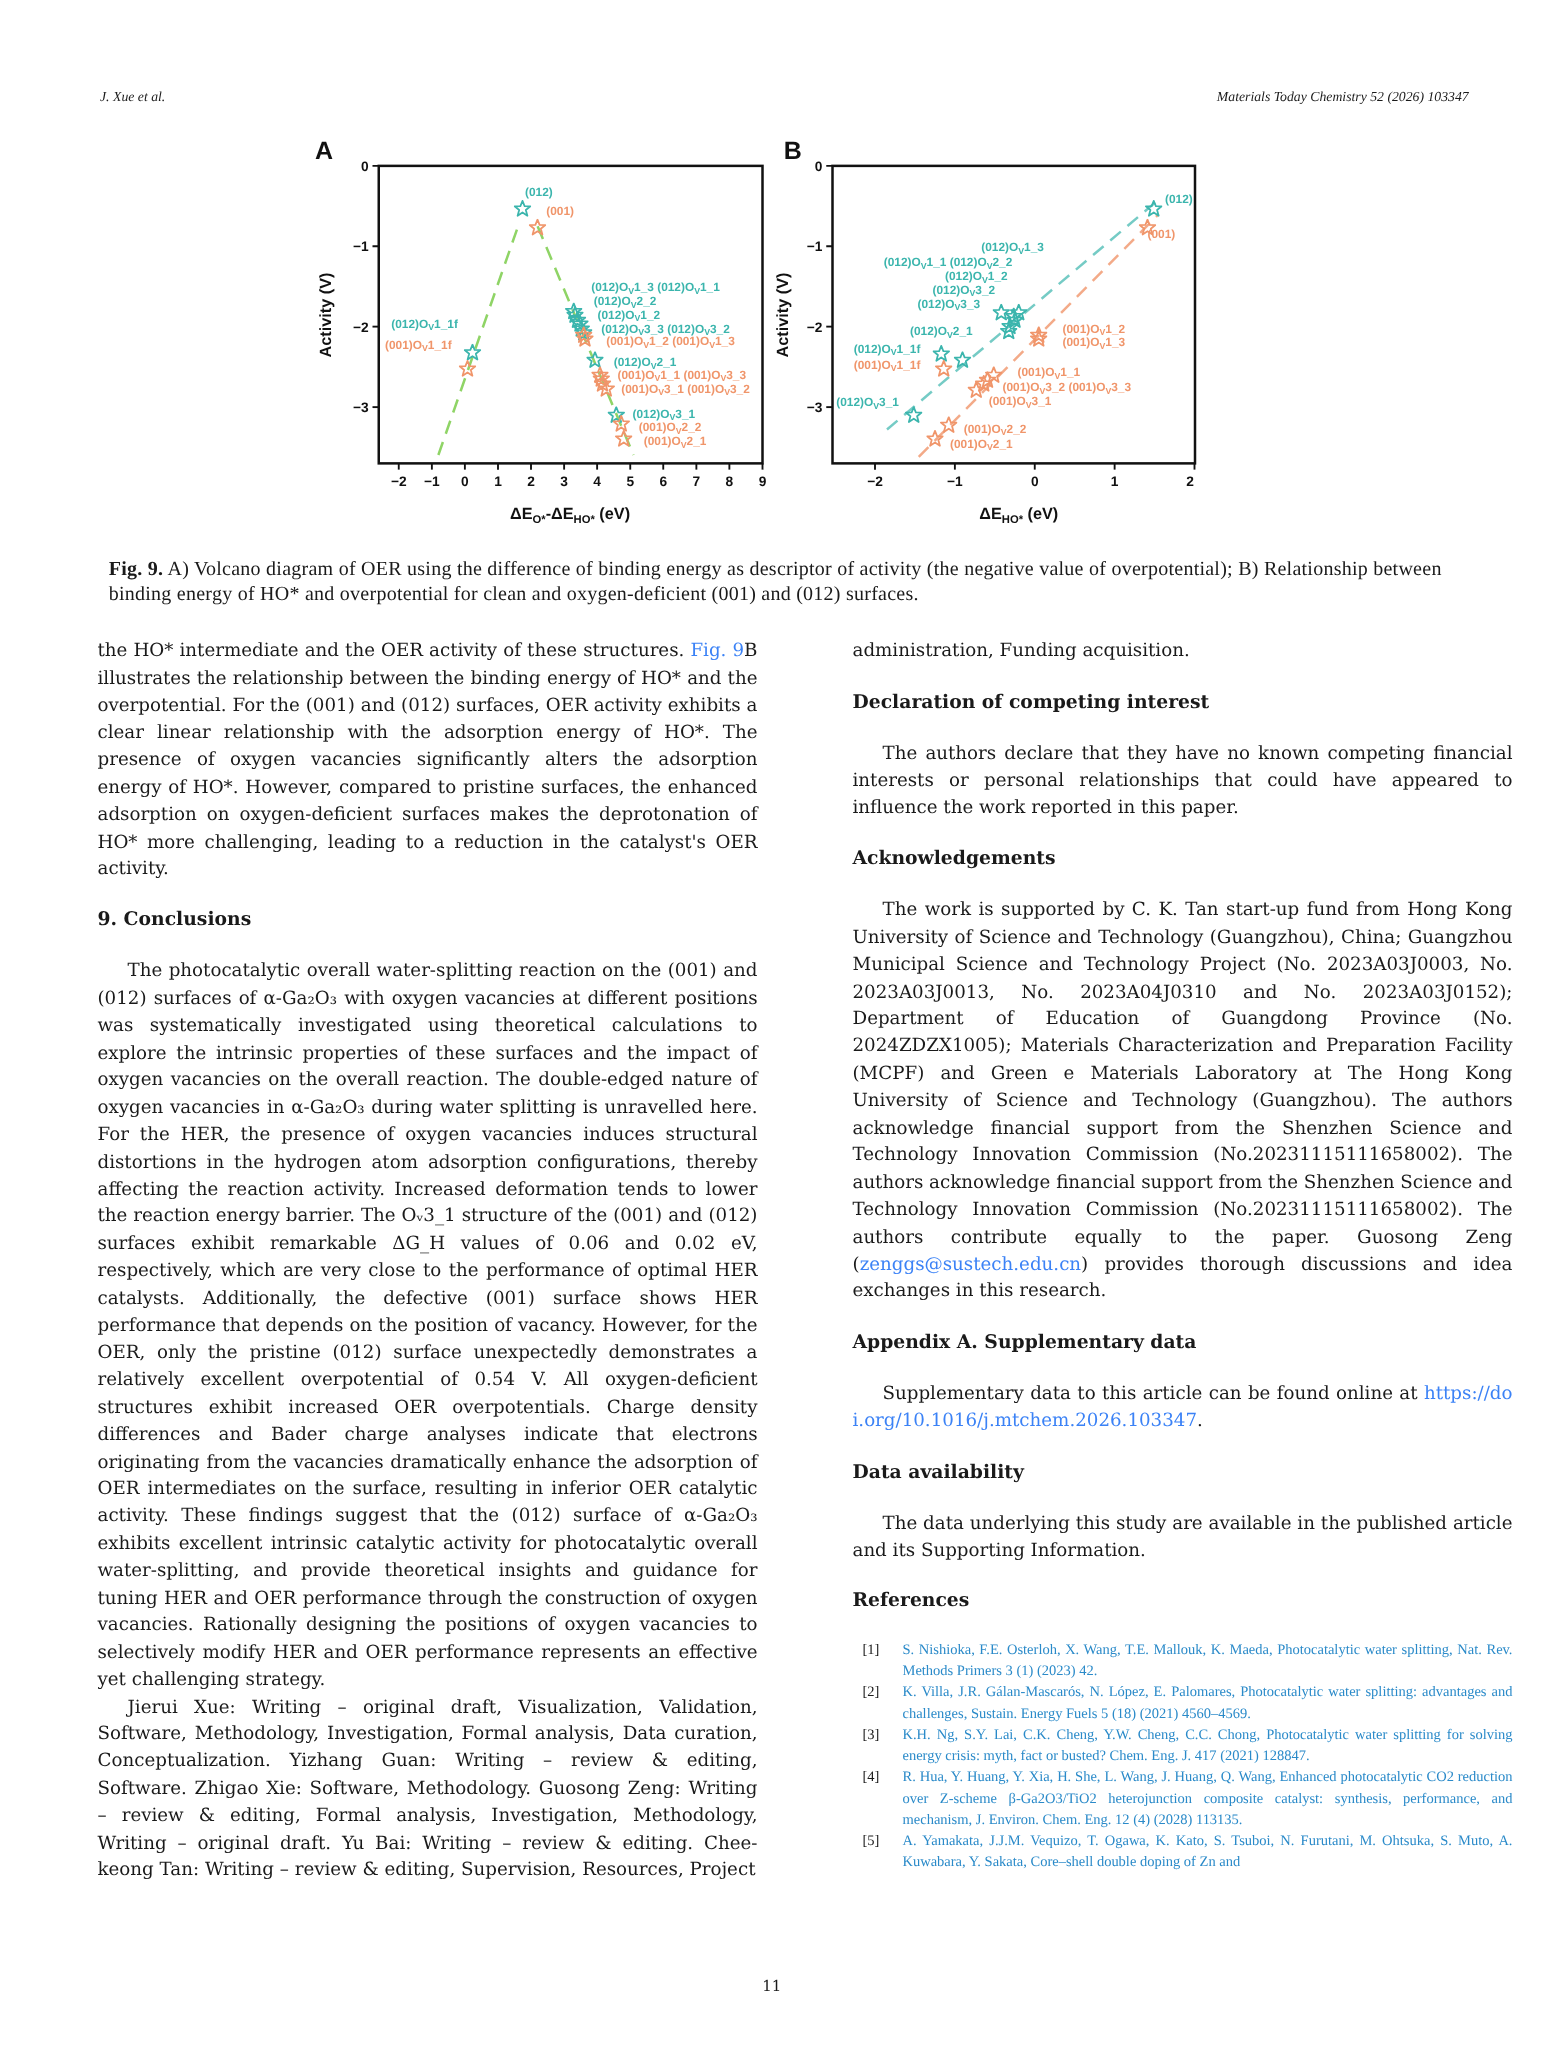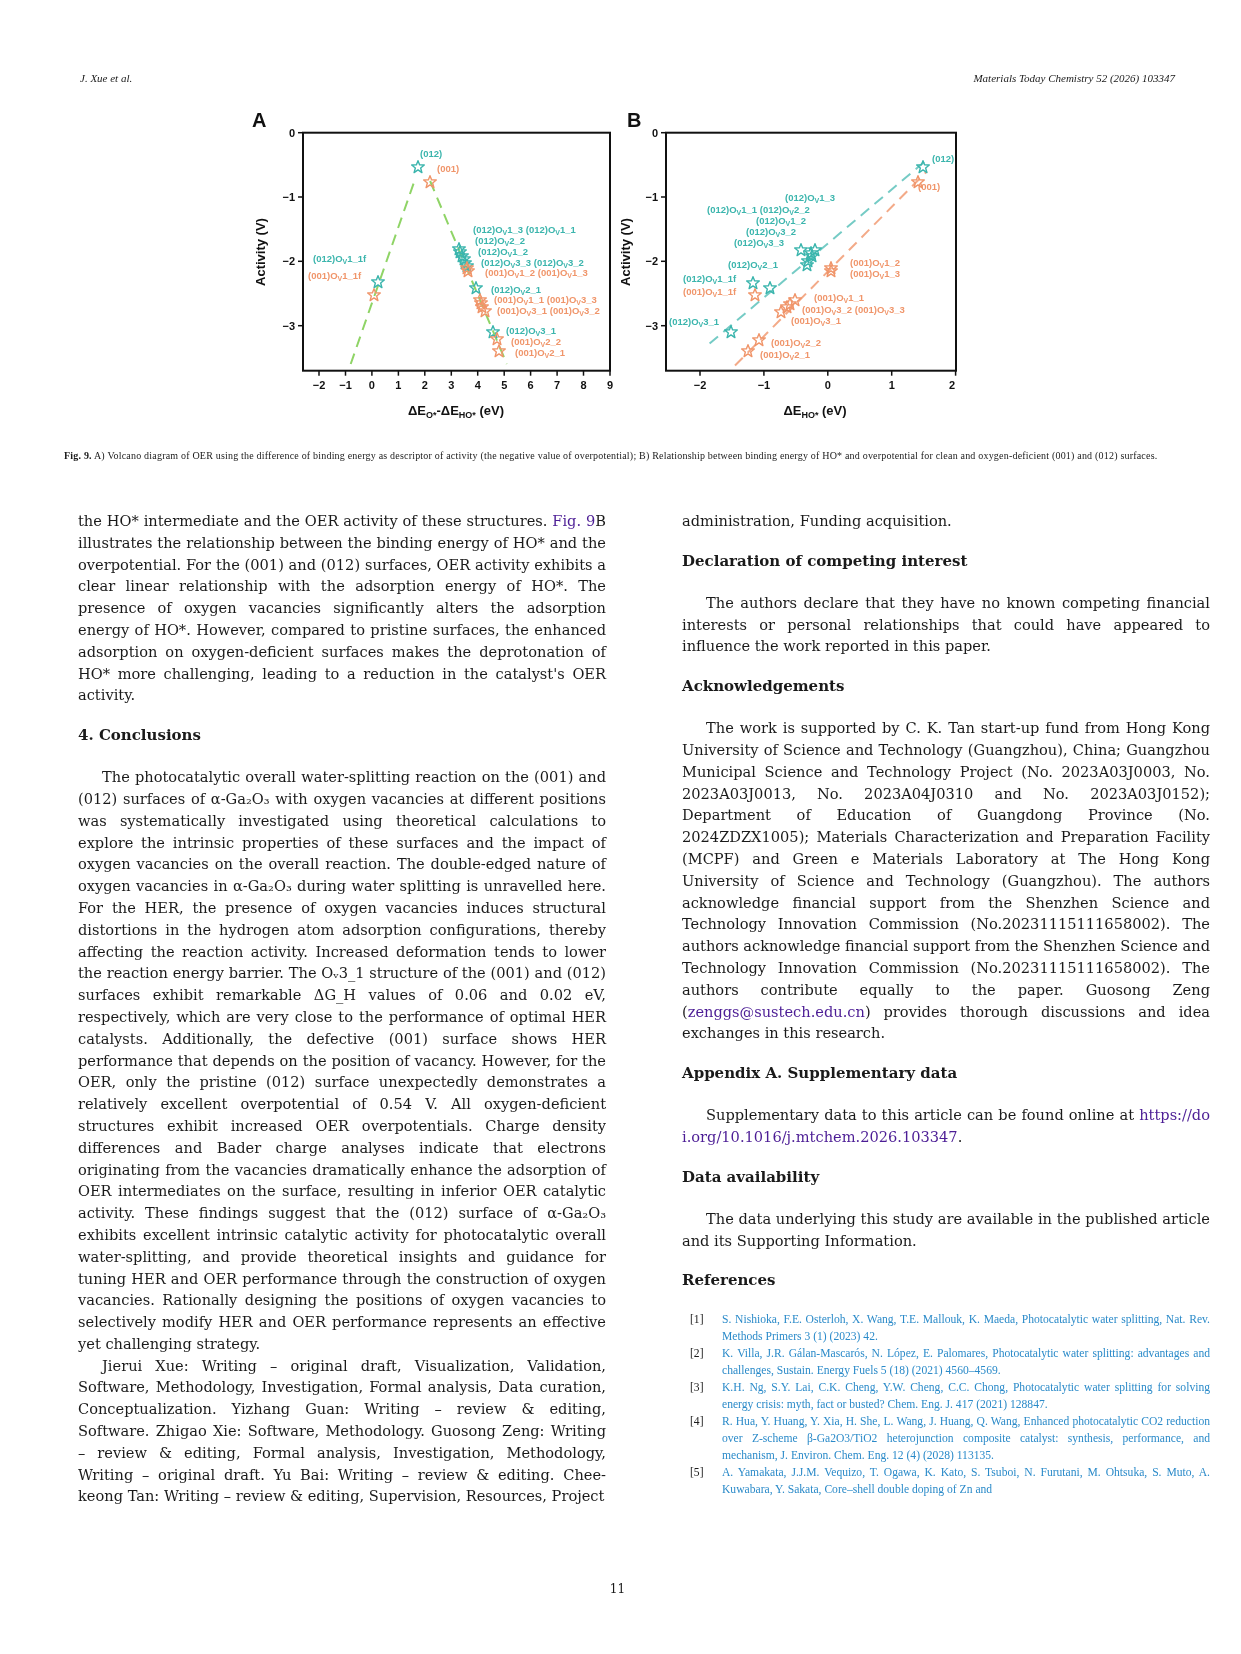--- a/index.html
+++ b/index.html
@@ -1,29 +1,29 @@
 <!DOCTYPE html>
 <html><head>
 <meta charset="utf-8">
 <style>
   html,body{margin:0;padding:0;background:#fff;}
   body{width:1241px;height:1654px;position:relative;font-family:"DejaVu Serif","Liberation Serif",serif;color:#1a1a1a;}
   .hdr{position:absolute;top:72px;font-size:11px;font-style:italic;font-family:Liberation Serif, serif;}
   .hdr.left{left:80px;}
   .hdr.right{right:66px;}
   .fig{position:absolute;left:0;top:110px;width:1241px;height:320px;}
-  .caption{position:absolute;left:64px;top:446px;width:1095px;font-size:10px;line-height:20px;font-family:"Liberation Serif",serif;letter-spacing:0.2px;}
+  .caption{position:absolute;left:87px;top:446px;width:1095px;font-size:16px;line-height:20px;font-family:"Liberation Serif",serif;letter-spacing:0.2px;}
   .caption b{font-weight:bold;}
   .col{position:absolute;top:510px;width:528px;font-size:14.6px;line-height:21.8px;text-align:justify;}
   .col.left{left:78px;}
   .col.right{left:682px;}
   .col p{margin:0;}
   .col p.ind{text-indent:24px;}
   .col h3{font-weight:bold;font-size:15px;margin:18px 0 20px 0;line-height:22px;}
-  a.lnk,.lnk{color:#4c1d95;text-decoration:none;}
+  a.lnk,.lnk{color:#3b82f6;text-decoration:none;}
   .refs{margin:0;padding:0;list-style:none;font-size:11.6px;line-height:17px;font-family:"Liberation Serif",serif;}
   .refs li{display:flex;color:#2a8ac9;}
   .refs .num{width:32px;flex:none;color:#1a1a1a;text-align:left;padding-left:8px;}
   .pagenum{position:absolute;left:0;width:1235px;top:1582px;text-align:center;font-size:12px;}
   svg text{font-family:"Liberation Sans",sans-serif;}
 </style>
 </head>
 <body>
 
 <div class="hdr left">J. Xue et al.</div>
@@ -217,21 +217,21 @@
   </g>
 </svg>
 
 <div class="caption">
   <b>Fig. 9.</b>
   <span>A) Volcano diagram of OER using the difference of binding energy as descriptor of activity (the negative value of overpotential); B) Relationship between binding energy of HO* and overpotential for clean and oxygen-deficient (001) and (012) surfaces.</span>
 </div>
 
 <div class="col left">
   <p><span>the HO* intermediate and the OER activity of these structures. </span><a class="lnk">Fig. 9</a><span>B illustrates the relationship between the binding energy of HO* and the overpotential. For the (001) and (012) surfaces, OER activity exhibits a clear linear relationship with the adsorption energy of HO*. The presence of oxygen vacancies significantly alters the adsorption energy of HO*. However, compared to pristine surfaces, the enhanced adsorption on oxygen-deficient surfaces makes the deprotonation of HO* more challenging, leading to a reduction in the catalyst's OER activity.</span></p>
-  <h3>4.  Conclusions</h3>
+  <h3>9.  Conclusions</h3>
   <p class="ind">The photocatalytic overall water-splitting reaction on the (001) and (012) surfaces of α-Ga₂O₃ with oxygen vacancies at different positions was systematically investigated using theoretical calculations to explore the intrinsic properties of these surfaces and the impact of oxygen vacancies on the overall reaction. The double-edged nature of oxygen vacancies in α-Ga₂O₃ during water splitting is unravelled here. For the HER, the presence of oxygen vacancies induces structural distortions in the hydrogen atom adsorption configurations, thereby affecting the reaction activity. Increased deformation tends to lower the reaction energy barrier. The Oᵥ3_1 structure of the (001) and (012) surfaces exhibit remarkable ΔG_H values of 0.06 and 0.02 eV, respectively, which are very close to the performance of optimal HER catalysts. Additionally, the defective (001) surface shows HER performance that depends on the position of vacancy. However, for the OER, only the pristine (012) surface unexpectedly demonstrates a relatively excellent overpotential of 0.54 V. All oxygen-deficient structures exhibit increased OER overpotentials. Charge density differences and Bader charge analyses indicate that electrons originating from the vacancies dramatically enhance the adsorption of OER intermediates on the surface, resulting in inferior OER catalytic activity. These findings suggest that the (012) surface of α-Ga₂O₃ exhibits excellent intrinsic catalytic activity for photocatalytic overall water-splitting, and provide theoretical insights and guidance for tuning HER and OER performance through the construction of oxygen vacancies. Rationally designing the positions of oxygen vacancies to selectively modify HER and OER performance represents an effective yet challenging strategy.</p>
   <p class="ind">Jierui Xue: Writing – original draft, Visualization, Validation, Software, Methodology, Investigation, Formal analysis, Data curation, Conceptualization. Yizhang Guan: Writing – review &amp; editing, Software. Zhigao Xie: Software, Methodology. Guosong Zeng: Writing – review &amp; editing, Formal analysis, Investigation, Methodology, Writing – original draft. Yu Bai: Writing – review &amp; editing. Chee-keong Tan: Writing – review &amp; editing, Supervision, Resources, Project</p>
 </div>
 
 <div class="col right">
   <p>administration, Funding acquisition.</p>
   <h3>Declaration of competing interest</h3>
   <p class="ind">The authors declare that they have no known competing financial interests or personal relationships that could have appeared to influence the work reported in this paper.</p>
   <h3>Acknowledgements</h3>
   <p class="ind"><span>The work is supported by C. K. Tan start-up fund from Hong Kong University of Science and Technology (Guangzhou), China; Guangzhou Municipal Science and Technology Project (No. 2023A03J0003, No. 2023A03J0013, No. 2023A04J0310 and No. 2023A03J0152); Department of Education of Guangdong Province (No. 2024ZDZX1005); Materials Characterization and Preparation Facility (MCPF) and Green e Materials Laboratory at The Hong Kong University of Science and Technology (Guangzhou). The authors acknowledge financial support from the Shenzhen Science and Technology Innovation Commission (No.20231115111658002). The authors acknowledge financial support from the Shenzhen Science and Technology Innovation Commission (No.20231115111658002). The authors contribute equally to the paper. Guosong Zeng (</span><a class="lnk">zenggs@sustech.edu.cn</a><span>) provides thorough discussions and idea exchanges in this research.</span></p>

